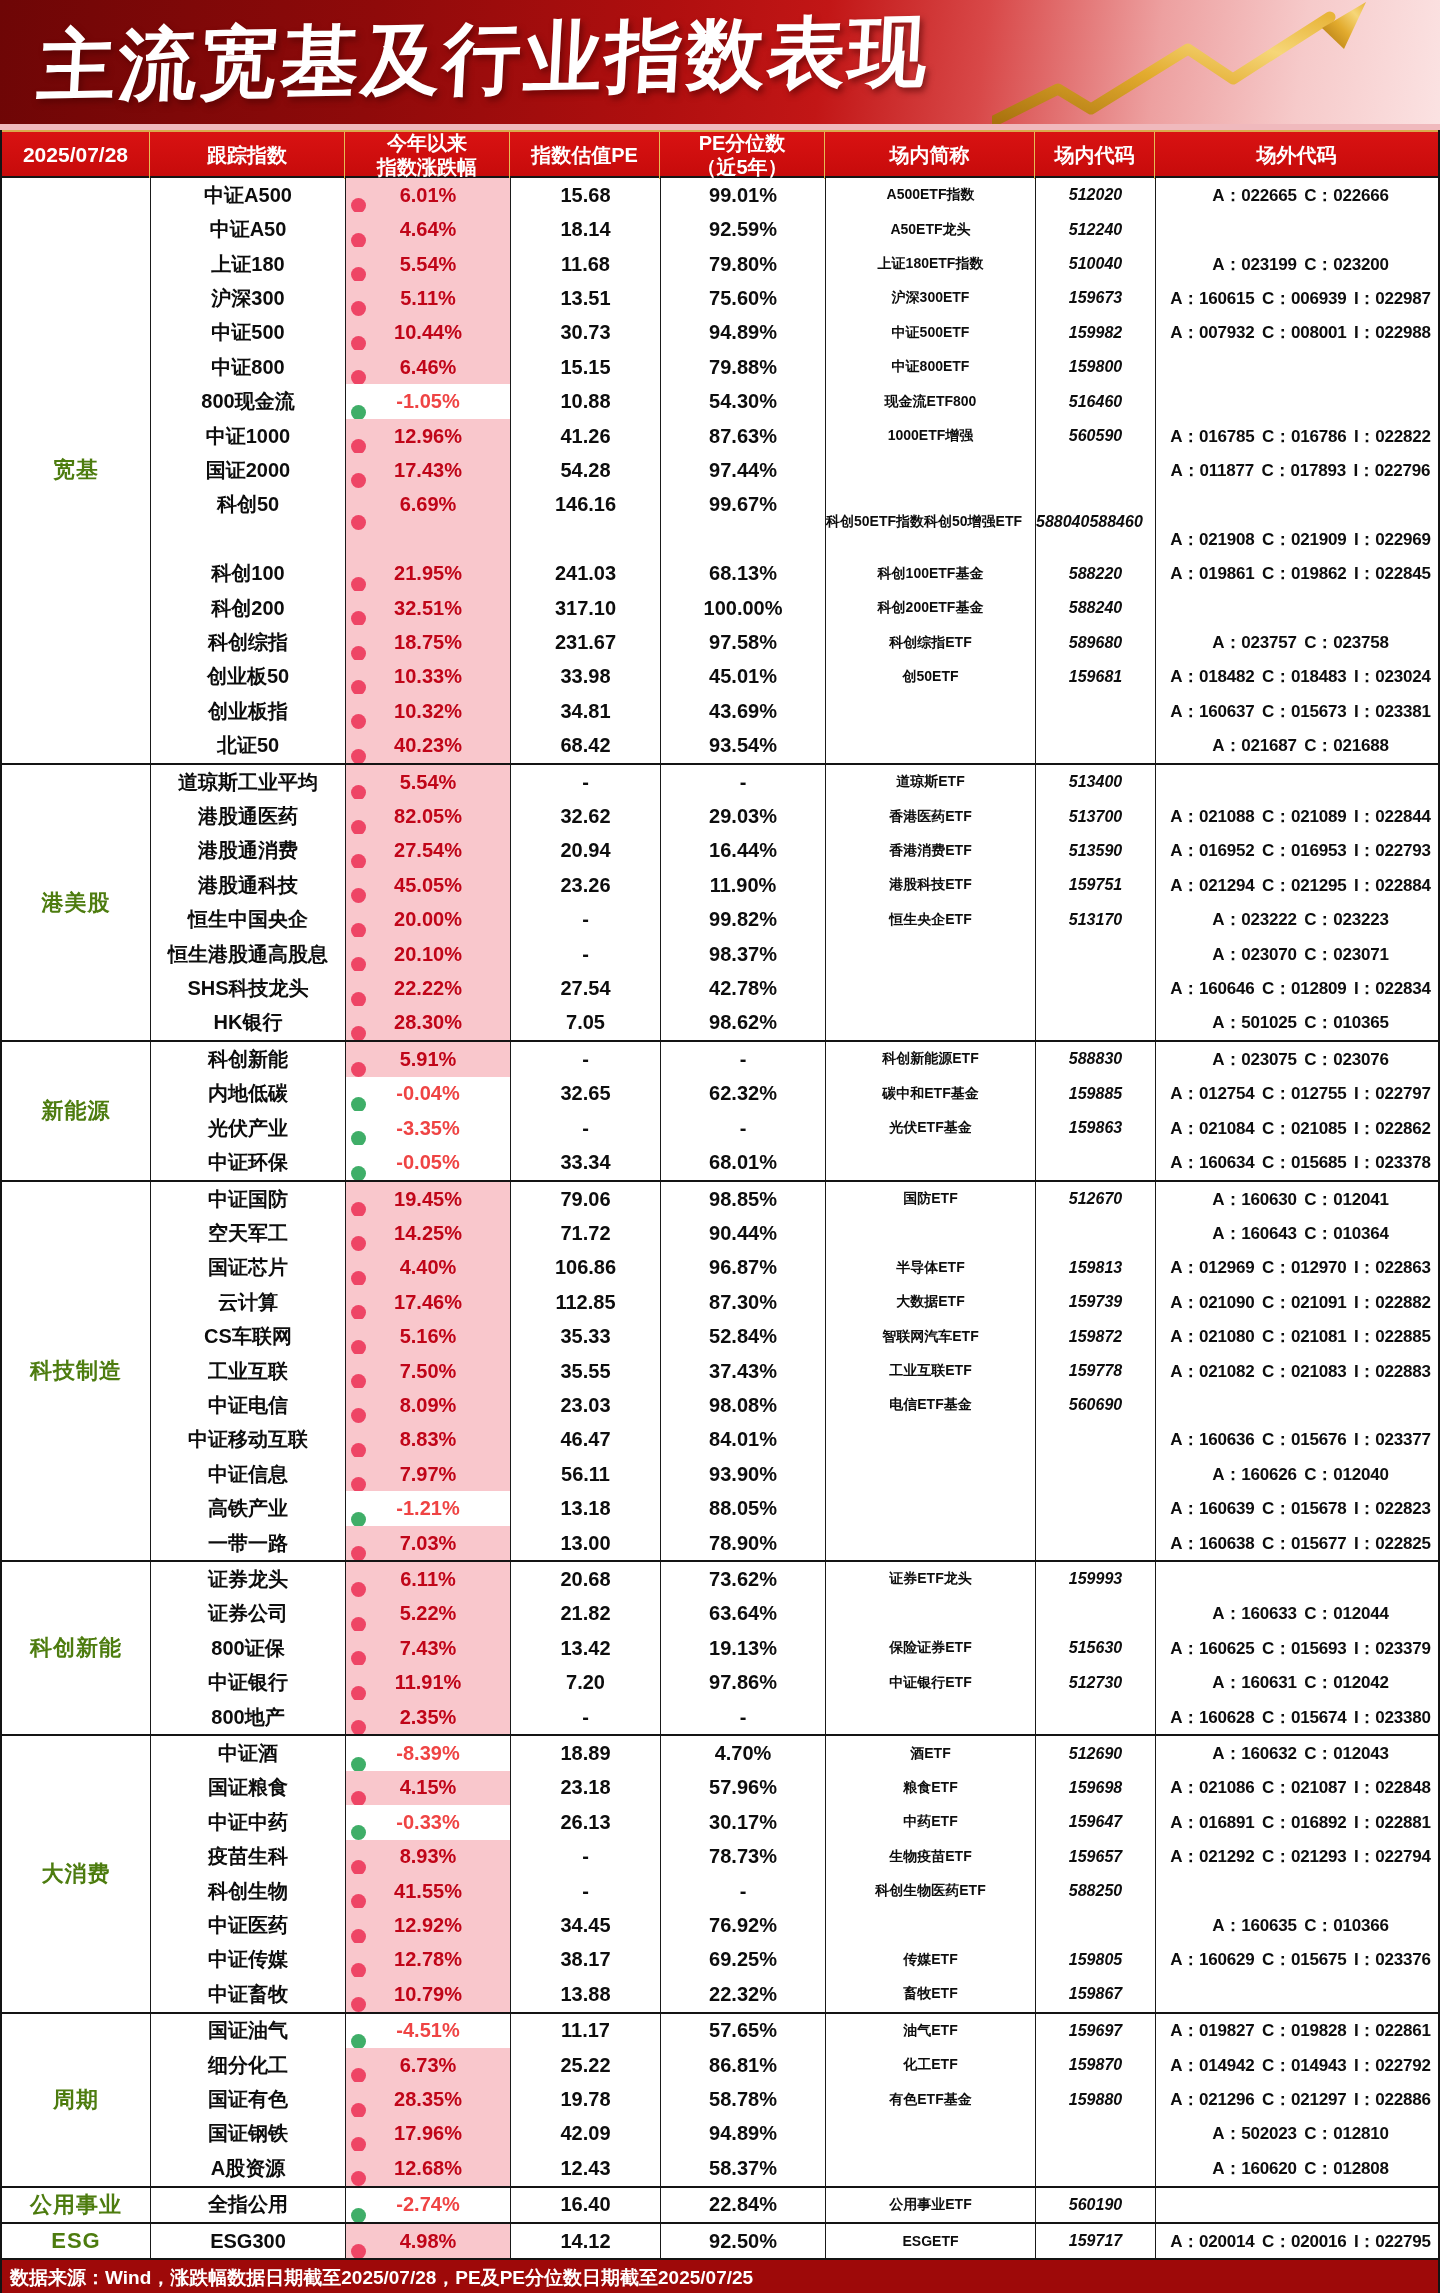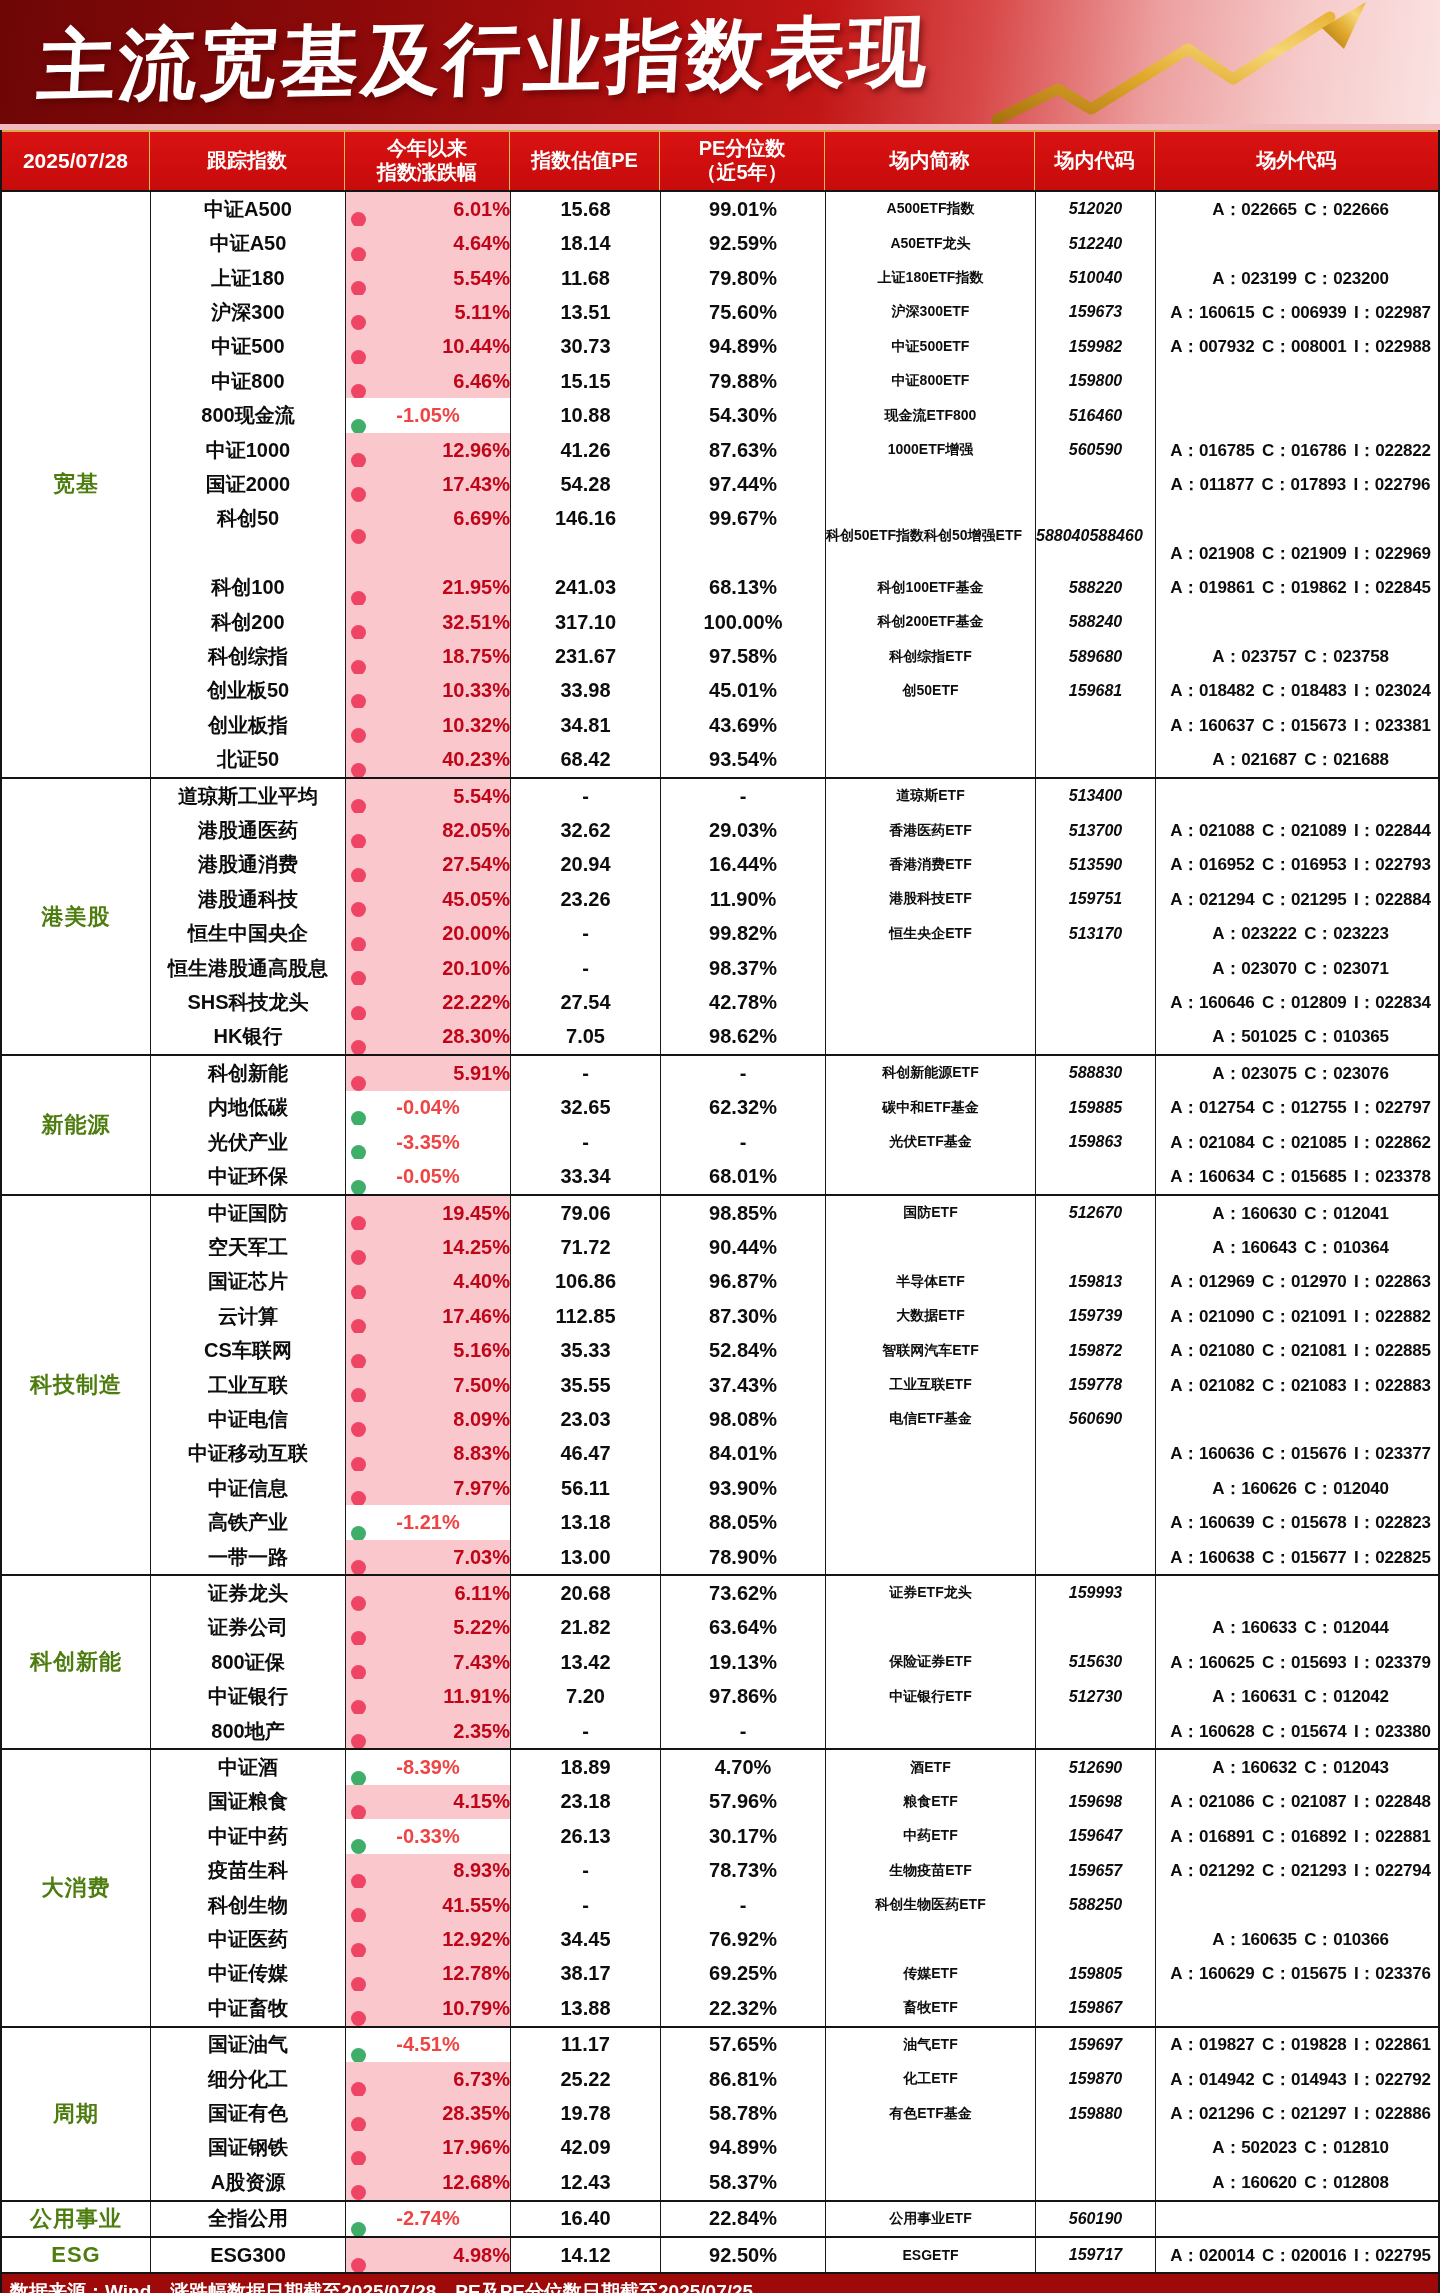--- a/index.html
+++ b/index.html
@@ -12,42 +12,42 @@
     background:linear-gradient(97deg,#6e0606 0%,#8f0a0a 26%,#b00f0f 46%,#c21616 57%,
                #d84848 68%,#eda0a0 80%,#f6caca 90%,#fbe2e2 100%);
     border-bottom:6px solid #f0b9bd;box-sizing:border-box;}
   .banner-title{position:absolute;left:38px;top:50%;transform:translateY(-52%) skewX(-4deg) rotate(-1deg);
     font-family:"DejaVu Serif","Liberation Serif",serif;font-weight:900;font-size:78px;color:#fff;
     letter-spacing:3px;text-shadow:3px 4px 6px rgba(70,0,0,.55);white-space:nowrap;}
   .arrow-wrap{position:absolute;right:18px;top:0;width:430px;height:124px;}
 
   
   .table{width:1440px;box-sizing:border-box;border-left:2px solid var(--ink);border-right:2px solid var(--ink);}
-  .thead{display:grid;grid-template-columns:148px 195px 165px 150px 165px 210px 120px 283px;height:60px;
+  .thead{display:grid;grid-template-columns:148px 195px 165px 150px 165px 210px 120px 283px;height:46px;
     background:linear-gradient(#d91212,#c70b0b);border-top:2px solid #d9a94c;box-sizing:border-box;text-align:center;}
   .hcell{display:flex;flex-direction:column;justify-content:center;align-items:center;
     color:#fff;font-weight:bold;font-size:20px;line-height:1.18;border-right:1px solid #e7bb55;}
   .hcell:last-child{border-right:none;}
   .hcell .date{font-size:21px;}
 
   .tbody{border-top:2px solid var(--ink);}
   .section{display:flex;}
   .section + .section{border-top:2px solid var(--ink);}
   .cat{width:148px;flex:none;display:flex;align-items:center;justify-content:center;
     color:#4d7c0f;font-weight:bold;font-size:22px;background:#fff;border-right:1px solid #1a1a1a;
     letter-spacing:1px;}
   .rows{flex:1;}
   .row{display:grid;grid-template-columns:195px 165px 150px 165px 210px 120px 283px;height:var(--rh);}
   .row.double{height:calc(var(--rh)*2);}
   .cell{display:flex;align-items:center;justify-content:center;border-right:1px solid #1a1a1a;
     font-size:20px;font-weight:bold;color:#0d0d0d;overflow:hidden;box-sizing:border-box;}
   .row .cell:last-child{border-right:none;}
 
   .chg-cell{position:relative;}
-  .chg-cell.up{background:var(--pink);color:var(--red);justify-content:flex-end;}
+  .chg-cell.up{background:var(--pink);color:var(--red);}
   .chg-cell.down{background:#fff;color:#ef4444;}
   .dot{position:absolute;left:5px;top:calc(50% + 3px);width:15px;height:15px;border-radius:50%;}
   .up .dot{background:#ee4565;}
   .down .dot{background:#3fae68;}
   .row.double .dot{top:calc(50% - 7px);}
 
   .etf-cell{font-size:14px;font-weight:600;}
   .code-cell{font-size:16px;font-style:italic;}
   .otc-cell{justify-content:center;padding-left:6px;font-size:17px;white-space:pre;
     word-spacing:3px;letter-spacing:-0.2px;}

